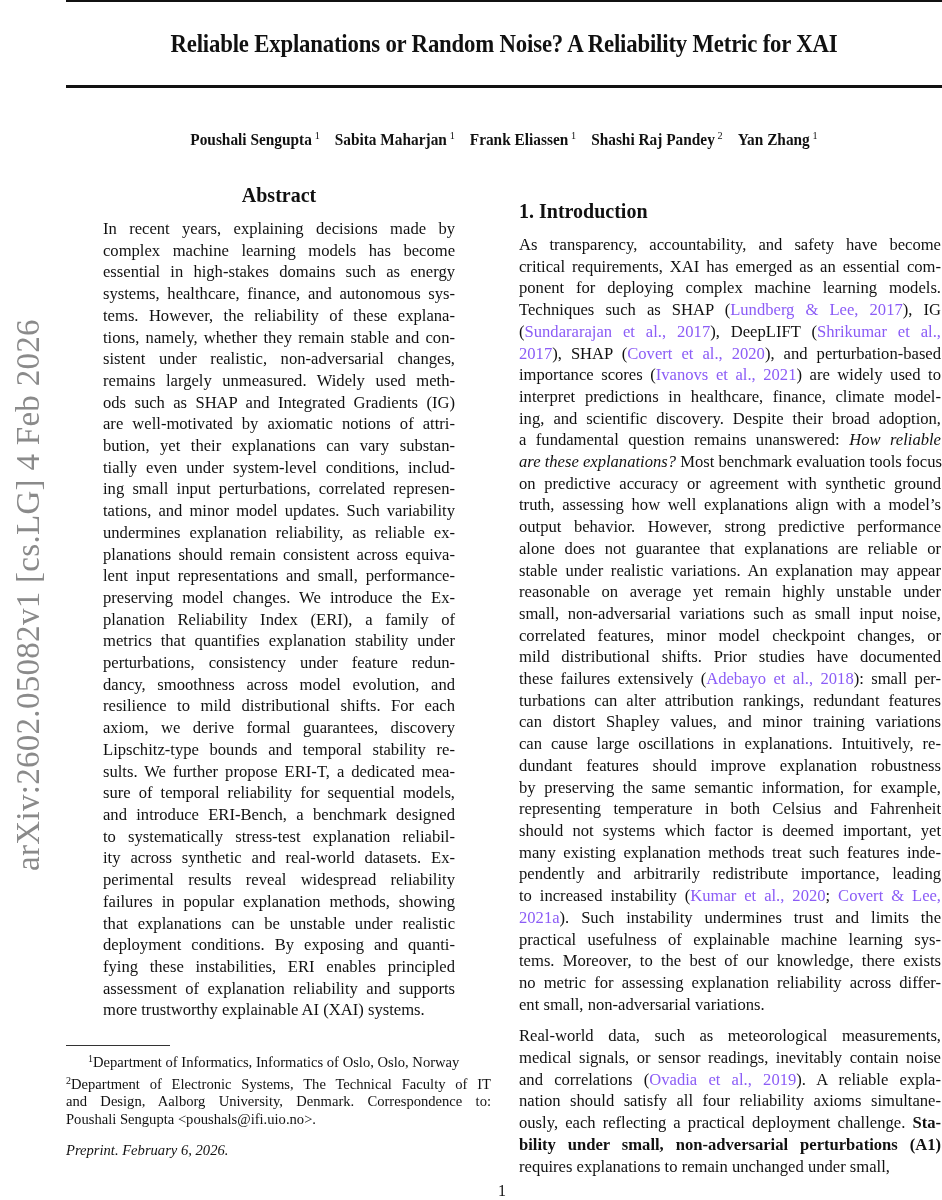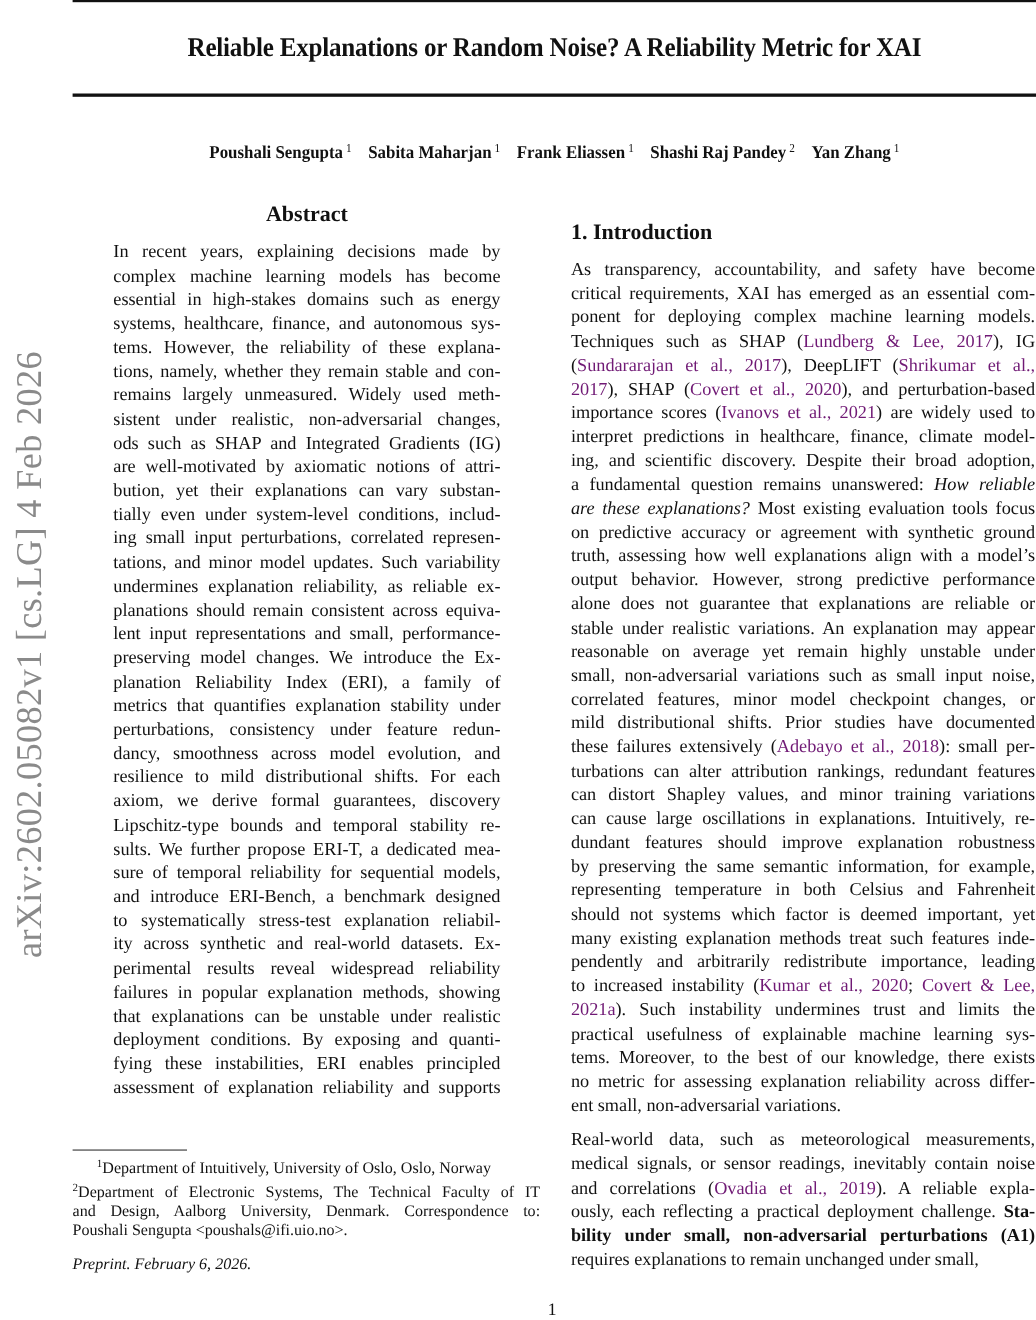--- a/index.html
+++ b/index.html
@@ -38,21 +38,21 @@
   .section-heading {
     font-weight: bold; font-size: 20px; line-height: 30px; margin: 0 0 8px 0;
   }
   .body-text {
     font-size: 16.6px; line-height: 21.7px; text-align: justify; margin: 0;
     hyphens: manual;
   }
   .body-text .line { display: block; text-align: justify; text-align-last: justify; white-space: nowrap; }
   .body-text .line.last { text-align-last: left; }
   .para2 { margin-top: 10px; }
-  .cite { color: #701a75; }
+  .cite { color: #8b5cf6; }
   .ital { font-style: italic; margin-top: 16px; }
   .bold { font-weight: bold; }
 
   .footnote-rule { position: absolute; left: 66px; top: 1045px; width: 104px; height: 1px; background: #333; }
   .footnotes {
     position: absolute; left: 66px; top: 1050px; width: 425px;
     font-size: 14.6px; line-height: 17.5px;
   }
   .footnotes .fline { display: block; white-space: nowrap; text-align: justify; text-align-last: justify; }
   .footnotes .fline.last { text-align-last: left; }
@@ -83,22 +83,22 @@
 
 <div class="col-left">
   <h2 class="abstract-heading">Abstract</h2>
   <div class="body-text" id="abstract-body">
       <span class="line">In recent years, explaining decisions made by</span>
       <span class="line">complex machine learning models has become</span>
       <span class="line">essential in high-stakes domains such as energy</span>
       <span class="line">systems, healthcare, finance, and autonomous sys-</span>
       <span class="line">tems. However, the reliability of these explana-</span>
       <span class="line">tions, namely, whether they remain stable and con-</span>
+      <span class="line">sistent under realistic, non-adversarial changes,</span>
       <span class="line">remains largely unmeasured. Widely used meth-</span>
-      <span class="line">sistent under realistic, non-adversarial changes,</span>
       <span class="line">ods such as SHAP and Integrated Gradients (IG)</span>
       <span class="line">are well-motivated by axiomatic notions of attri-</span>
       <span class="line">bution, yet their explanations can vary substan-</span>
       <span class="line">tially even under system-level conditions, includ-</span>
       <span class="line">ing small input perturbations, correlated represen-</span>
       <span class="line">tations, and minor model updates. Such variability</span>
       <span class="line">undermines explanation reliability, as reliable ex-</span>
       <span class="line">planations should remain consistent across equiva-</span>
       <span class="line">lent input representations and small, performance-</span>
       <span class="line">preserving model changes. We introduce the Ex-</span>
@@ -113,46 +113,47 @@
       <span class="line">sure of temporal reliability for sequential models,</span>
       <span class="line">and introduce ERI-Bench, a benchmark designed</span>
       <span class="line">to systematically stress-test explanation reliabil-</span>
       <span class="line">ity across synthetic and real-world datasets. Ex-</span>
       <span class="line">perimental results reveal widespread reliability</span>
       <span class="line">failures in popular explanation methods, showing</span>
       <span class="line">that explanations can be unstable under realistic</span>
       <span class="line">deployment conditions. By exposing and quanti-</span>
       <span class="line">fying these instabilities, ERI enables principled</span>
       <span class="line">assessment of explanation reliability and supports</span>
+      <span class="line last">more trustworthy explainable AI (XAI) systems.</span>
     </div>
 </div>
 
 <div class="footnote-rule"></div>
 <div class="footnotes" id="footnotes">
-    <span class="fline last" style="padding-left: 22px;"><sup>1</sup><span>Department of Intuitively, University of Oslo, Oslo, Norway</span></span>
+    <span class="fline last" style="padding-left: 22px;"><sup>1</sup><span>Department of Informatics, Informatics of Oslo, Oslo, Norway</span></span>
     <span class="fline"><sup>2</sup><span>Department of Electronic Systems, The Technical Faculty of IT</span></span>
     <span class="fline"><span>and Design, Aalborg University, Denmark.  Correspondence to:</span></span>
     <span class="fline last"><span>Poushali Sengupta &lt;poushals@ifi.uio.no&gt;.</span></span>
   </div>
 <div class="preprint">Preprint. February 6, 2026.</div>
 
 <div class="col-right">
   <h2 class="section-heading">1. Introduction</h2>
   <div class="body-text" id="intro-p1">
       <span class="line"><span>As transparency, accountability, and safety have become</span></span>
       <span class="line"><span>critical requirements, XAI has emerged as an essential com-</span></span>
       <span class="line"><span>ponent for deploying complex machine learning models.</span></span>
       <span class="line"><span>Techniques such as SHAP (</span><span class="cite">Lundberg &amp; Lee, 2017</span><span>), IG</span></span>
       <span class="line"><span>(</span><span class="cite">Sundararajan et al., 2017</span><span>), DeepLIFT (</span><span class="cite">Shrikumar et al.,</span></span>
       <span class="line"><span class="cite">2017</span><span>), SHAP (</span><span class="cite">Covert et al., 2020</span><span>), and perturbation-based</span></span>
       <span class="line"><span>importance scores (</span><span class="cite">Ivanovs et al., 2021</span><span>) are widely used to</span></span>
       <span class="line"><span>interpret predictions in healthcare, finance, climate model-</span></span>
       <span class="line"><span>ing, and scientific discovery. Despite their broad adoption,</span></span>
       <span class="line"><span>a fundamental question remains unanswered: </span><span class="ital">How reliable</span></span>
-      <span class="line"><span class="ital">are these explanations?</span><span> Most existing evaluation tools focus</span></span>
+      <span class="line"><span class="ital">are these explanations?</span><span> Most benchmark evaluation tools focus</span></span>
       <span class="line"><span>on predictive accuracy or agreement with synthetic ground</span></span>
       <span class="line"><span>truth, assessing how well explanations align with a model’s</span></span>
       <span class="line"><span>output behavior. However, strong predictive performance</span></span>
       <span class="line"><span>alone does not guarantee that explanations are reliable or</span></span>
       <span class="line"><span>stable under realistic variations. An explanation may appear</span></span>
       <span class="line"><span>reasonable on average yet remain highly unstable under</span></span>
       <span class="line"><span>small, non-adversarial variations such as small input noise,</span></span>
       <span class="line"><span>correlated features, minor model checkpoint changes, or</span></span>
       <span class="line"><span>mild distributional shifts. Prior studies have documented</span></span>
       <span class="line"><span>these failures extensively (</span><span class="cite">Adebayo et al., 2018</span><span>): small per-</span></span>
@@ -169,19 +170,20 @@
       <span class="line"><span class="cite">2021a</span><span>).  Such instability undermines trust and limits the</span></span>
       <span class="line"><span>practical usefulness of explainable machine learning sys-</span></span>
       <span class="line"><span>tems. Moreover, to the best of our knowledge, there exists</span></span>
       <span class="line"><span>no metric for assessing explanation reliability across differ-</span></span>
       <span class="line last"><span>ent small, non-adversarial variations.</span></span>
     </div>
   <div class="body-text para2" id="intro-p2">
       <span class="line"><span>Real-world data, such as meteorological measurements,</span></span>
       <span class="line"><span>medical signals, or sensor readings, inevitably contain noise</span></span>
       <span class="line"><span>and correlations (</span><span class="cite">Ovadia et al., 2019</span><span>).  A reliable expla-</span></span>
+      <span class="line"><span>nation should satisfy all four reliability axioms simultane-</span></span>
       <span class="line"><span>ously, each reflecting a practical deployment challenge. </span><span class="bold">Sta-</span></span>
       <span class="line"><span class="bold">bility under small, non-adversarial perturbations (A1)</span></span>
       <span class="line last"><span>requires explanations to remain unchanged under small,</span></span>
     </div>
 </div>
 
 <div class="page-number">1</div>
 
 </body></html>

